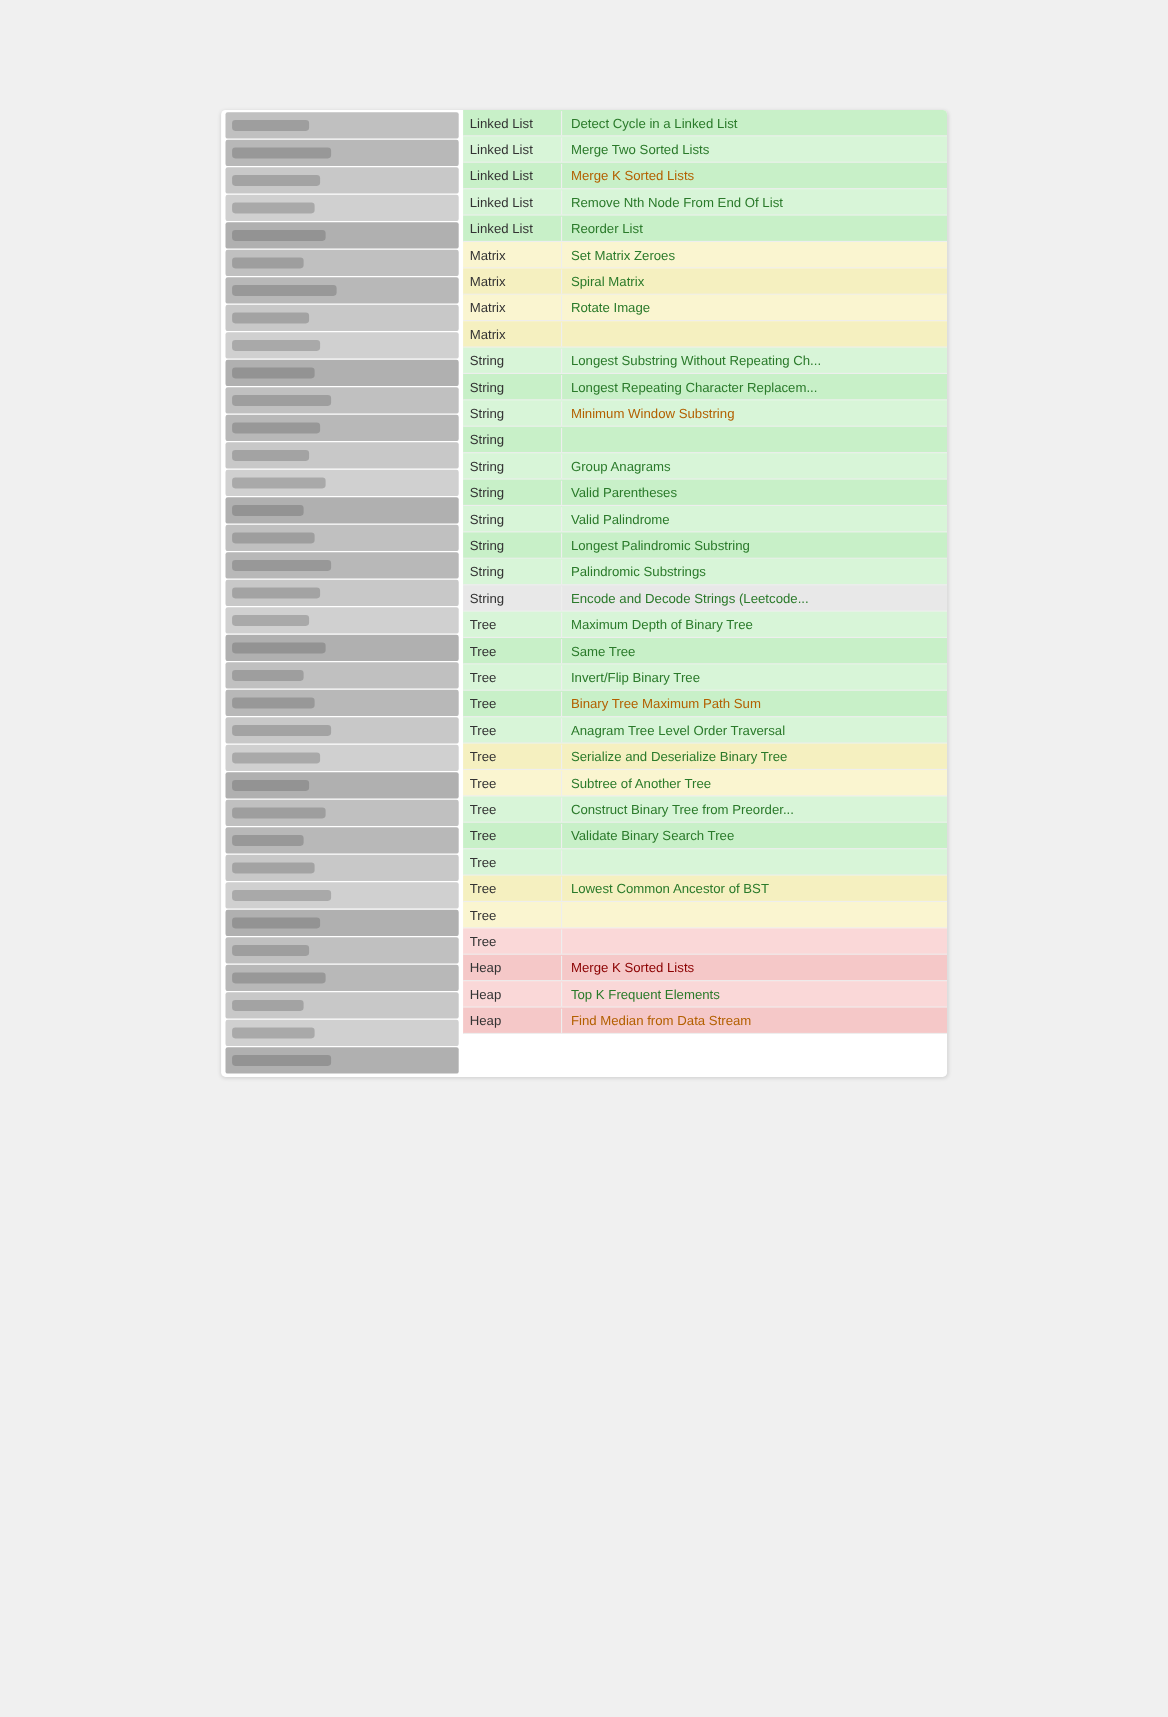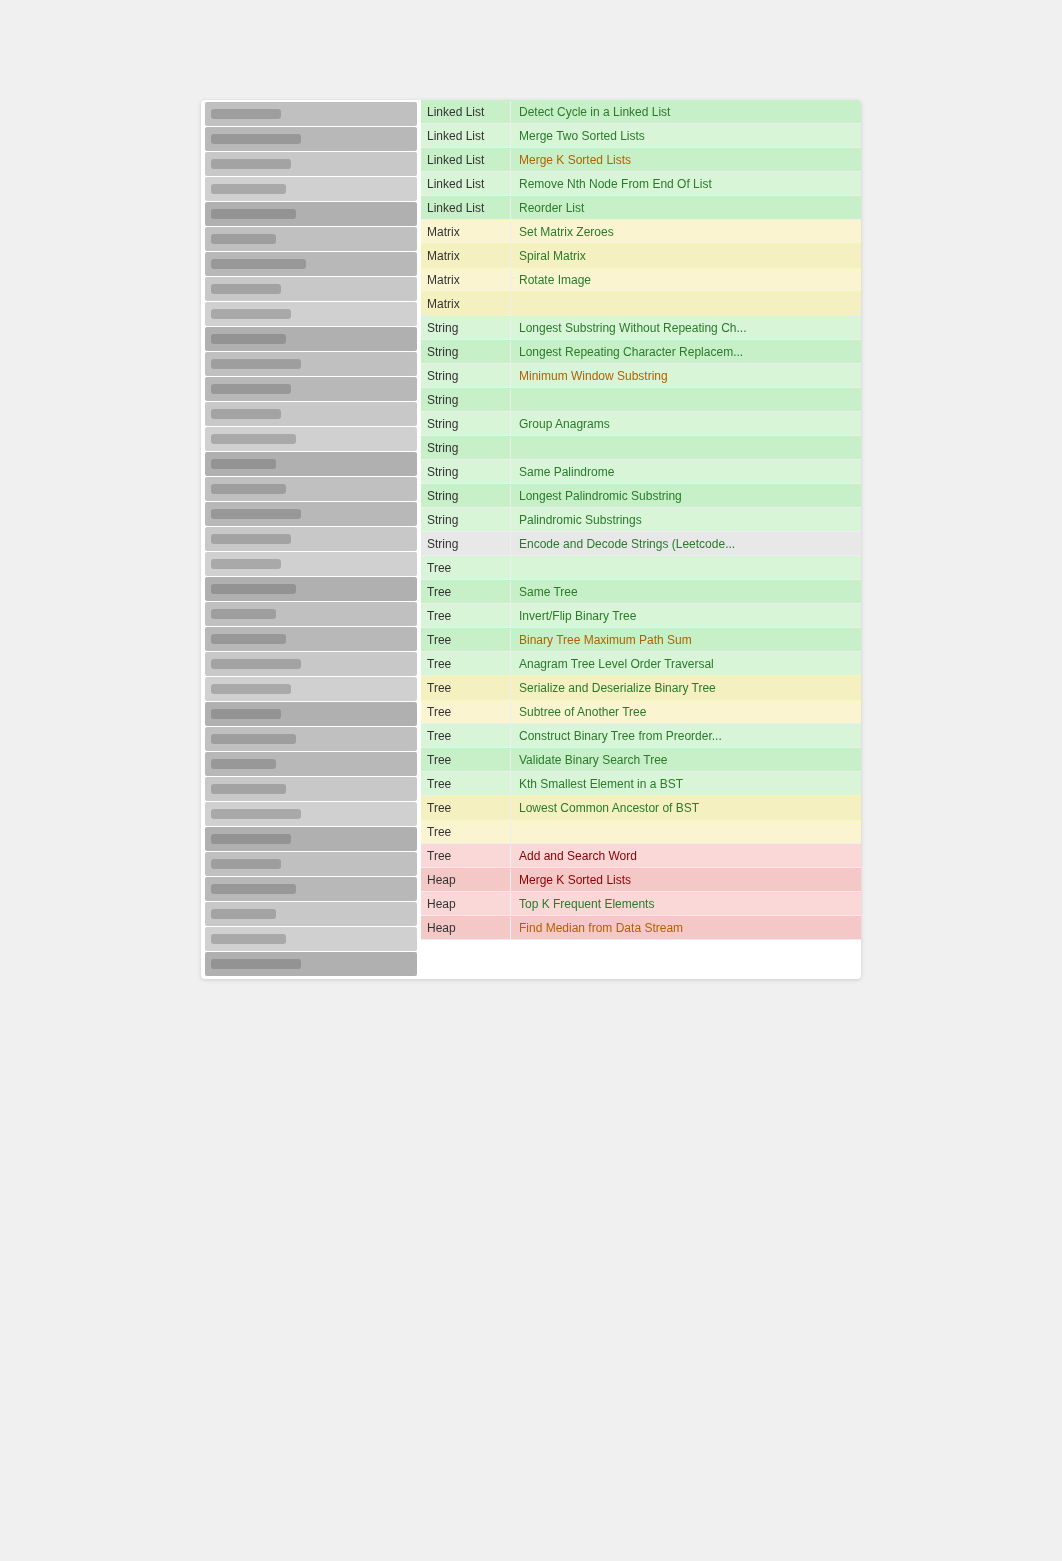--- a/index.html
+++ b/index.html
@@ -249,39 +249,41 @@
         </div>
         <div class="row bg-green">
           <div class="cell-category">String</div>
         </div>
         <div class="row bg-green-light">
           <div class="cell-category">String</div>
           <div class="cell-name text-green">Group Anagrams</div>
         </div>
         <div class="row bg-green">
           <div class="cell-category">String</div>
-        </div>
-        <div class="row bg-green-light">
-          <div class="cell-category">String</div>
-          <div class="cell-name text-green">Same Palindrome</div>
+          <div class="cell-name text-green">Valid Parentheses</div>
+        </div>
+        <div class="row bg-green-light">
+          <div class="cell-category">String</div>
+          <div class="cell-name text-green">Valid Palindrome</div>
         </div>
         <div class="row bg-green">
           <div class="cell-category">String</div>
           <div class="cell-name text-green">Longest Palindromic Substring</div>
         </div>
         <div class="row bg-green-light">
           <div class="cell-category">String</div>
           <div class="cell-name text-green">Palindromic Substrings</div>
         </div>
         <div class="row bg-gray">
           <div class="cell-category">String</div>
           <div class="cell-name text-green">Encode and Decode Strings (Leetcode...</div>
         </div>
         <div class="row bg-green-light">
           <div class="cell-category">Tree</div>
+          <div class="cell-name text-green">Maximum Depth of Binary Tree</div>
         </div>
         <div class="row bg-green">
           <div class="cell-category">Tree</div>
           <div class="cell-name text-green">Same Tree</div>
         </div>
         <div class="row bg-green-light">
           <div class="cell-category">Tree</div>
           <div class="cell-name text-green">Invert/Flip Binary Tree</div>
         </div>
         <div class="row bg-green">
@@ -303,32 +305,30 @@
         <div class="row bg-green-light">
           <div class="cell-category">Tree</div>
           <div class="cell-name text-green">Construct Binary Tree from Preorder...</div>
         </div>
         <div class="row bg-green">
           <div class="cell-category">Tree</div>
           <div class="cell-name text-green">Validate Binary Search Tree</div>
         </div>
         <div class="row bg-green-light">
           <div class="cell-category">Tree</div>
-          <div class="cell-name text-green">Kth Smallest Element in a BST</div>
         </div>
         <div class="row bg-yellow">
           <div class="cell-category">Tree</div>
           <div class="cell-name text-green">Lowest Common Ancestor of BST</div>
         </div>
         <div class="row bg-yellow-light">
           <div class="cell-category">Tree</div>
         </div>
         <div class="row bg-red-light">
           <div class="cell-category">Tree</div>
-          <div class="cell-name text-red">Add and Search Word</div>
         </div>
         <div class="row bg-red">
           <div class="cell-category">Heap</div>
           <div class="cell-name text-red">Merge K Sorted Lists</div>
         </div>
         <div class="row bg-red-light">
           <div class="cell-category">Heap</div>
           <div class="cell-name text-green">Top K Frequent Elements</div>
         </div>
         <div class="row bg-red">

